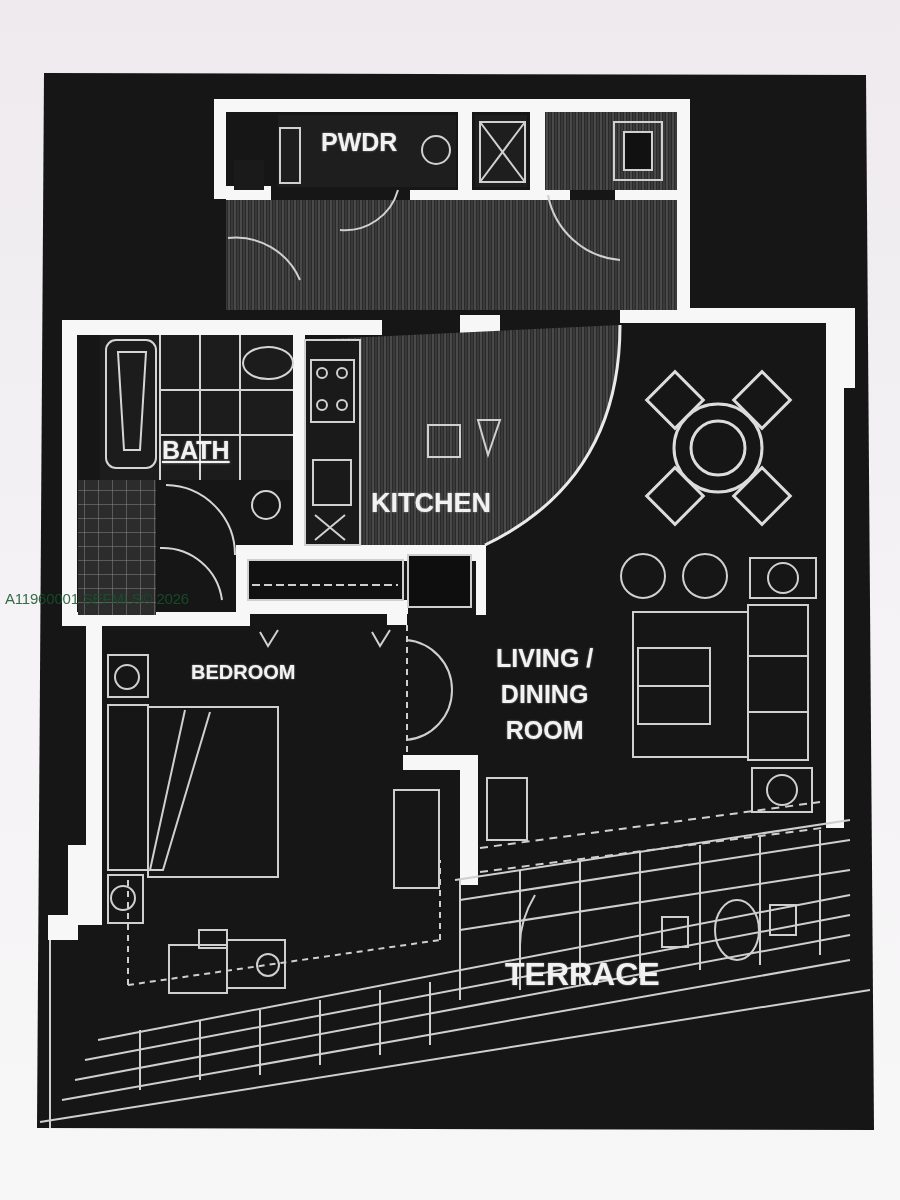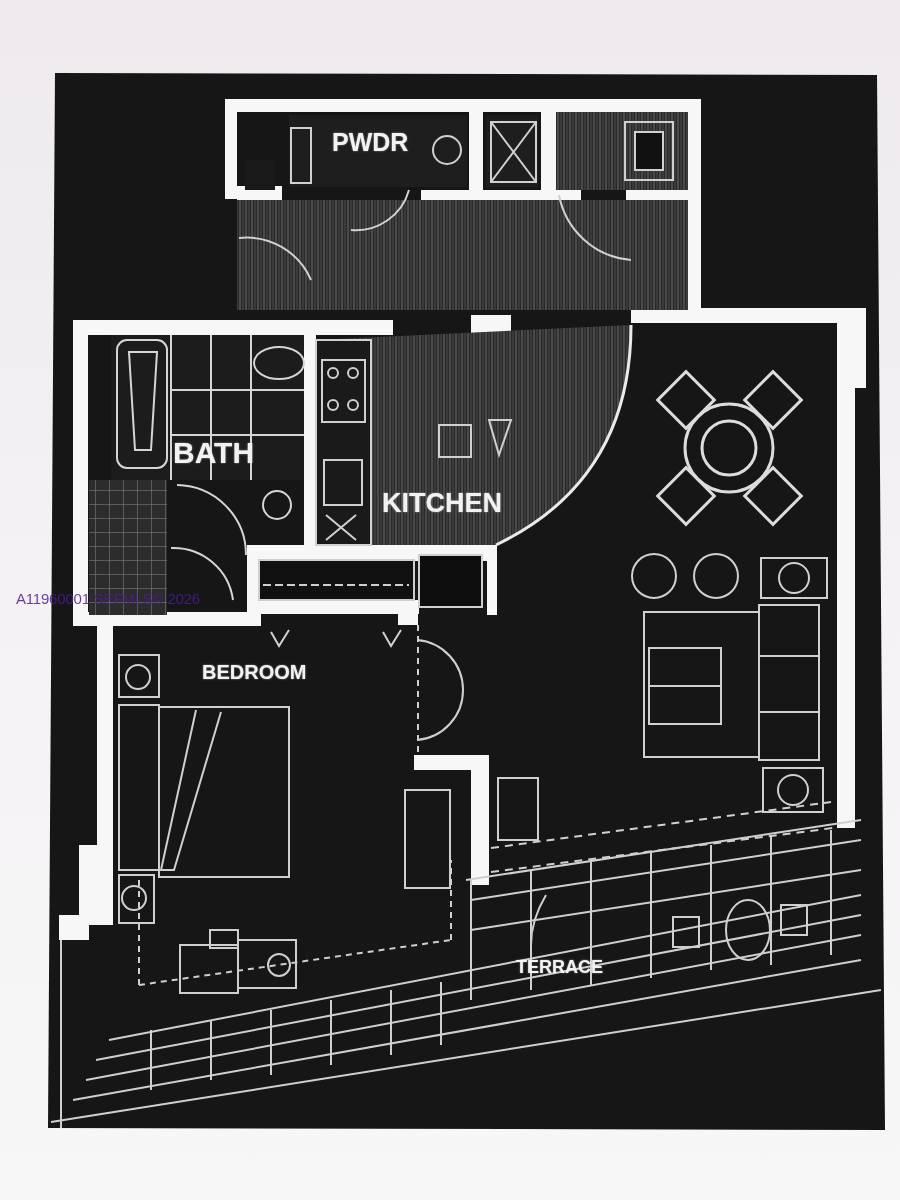--- a/index.html
+++ b/index.html
@@ -7,42 +7,42 @@
     width: 900px; height: 1200px; overflow: hidden;
     background: #f3f1f3;
     font-family: "Liberation Sans", sans-serif;
     position: relative;
   }
   .photo-bg {
     position: absolute; left: 0; top: 0; width: 900px; height: 1200px;
     background: linear-gradient(180deg, #eeeaee 0%, #f4f2f4 50%, #f8f7f8 100%);
   }
   .plan-frame {
-    position: absolute; left: 11px; top: 0; width: 828px; height: 1200px;
+    position: absolute; left: 0; top: 0; width: 828px; height: 1200px;
   }
   .plan-frame svg { display: block; }
   .room-label {
     position: absolute;
     color: #f2f2f2;
     font-family: "Liberation Sans", sans-serif;
     font-weight: bold;
     letter-spacing: 0px;
     text-shadow: 0 0 2px rgba(255,255,255,0.55);
     white-space: nowrap;
     line-height: 1;
   }
   .lbl-pwdr { left: 321px; top: 130px; font-size: 25px; }
-  .lbl-bath { left: 162px; top: 438px; font-size: 30px; }
+  .lbl-bath { left: 162px; top: 438px; font-size: 25px; text-decoration: underline; }
   .lbl-kitchen { left: 371px; top: 490px; font-size: 27px; }
   .lbl-bedroom { left: 191px; top: 662px; font-size: 20px; }
   .lbl-living { left: 496px; top: 640px; font-size: 25px; text-align: center; line-height: 36px; }
-  .lbl-terrace { left: 505px; top: 958px; font-size: 18px; }
+  .lbl-terrace { left: 505px; top: 958px; font-size: 32px; }
   .watermark {
     position: absolute; left: 5px; top: 590px;
-    font-size: 15px; color: #4c1d95;
+    font-size: 15px; color: #14532d;
     font-family: "Liberation Sans", sans-serif;
     opacity: 0.85;
     letter-spacing: -0.2px;
   }
 </style>
 </head>
 <body>
 
 <div class="photo-bg"></div>
 
@@ -210,16 +210,21 @@
     <rect x="662" y="917" width="26" height="30"></rect>
     <rect x="770" y="905" width="26" height="30"></rect>
     <path d="M535 895 Q520 920 520 945"></path>
   </g>
 </svg>
 
 <div class="room-label lbl-pwdr">PWDR</div>
 <div class="room-label lbl-bath">BATH</div>
 <div class="room-label lbl-kitchen">KITCHEN</div>
 <div class="room-label lbl-bedroom">BEDROOM</div>
+<div class="room-label lbl-living">
+  <div>LIVING /</div>
+  <div>DINING</div>
+  <div>ROOM</div>
+</div>
 <div class="room-label lbl-terrace">TERRACE</div>
 
 <div class="watermark">A11960001 SEFMLS© 2026</div>
 </div>
 
 </body></html>

